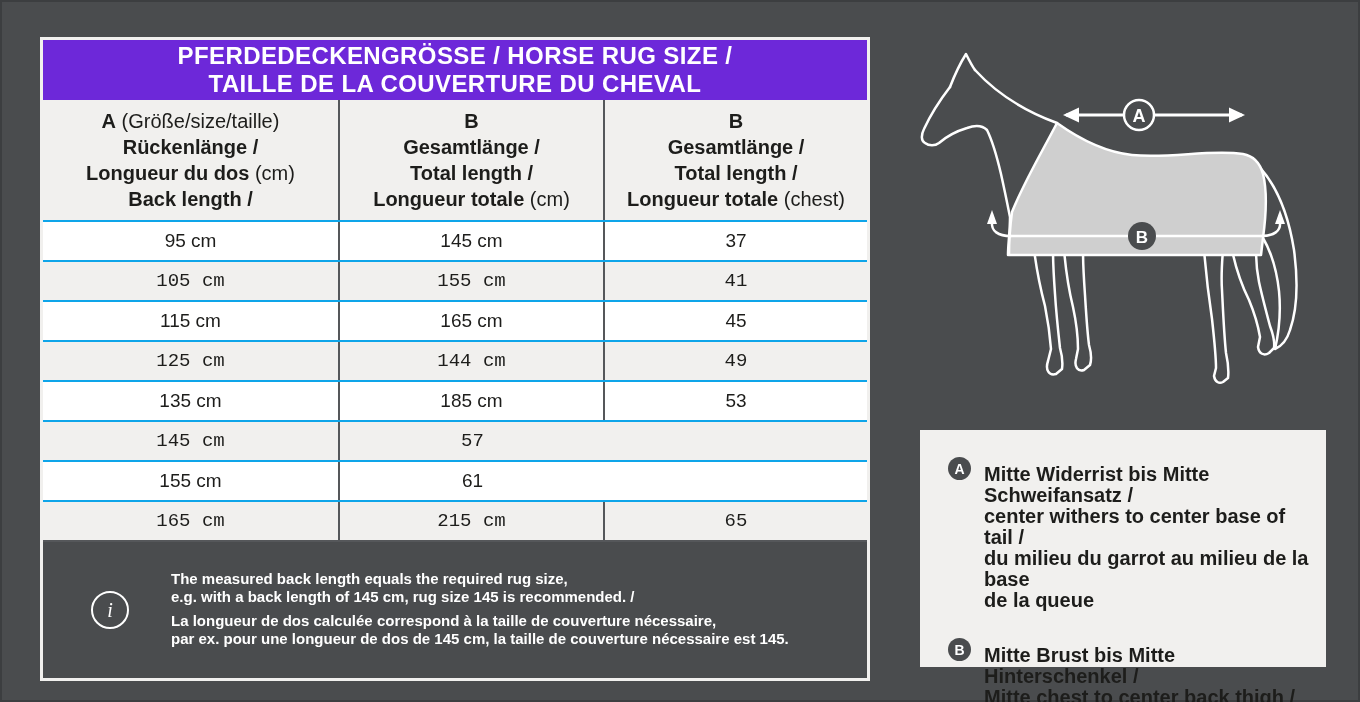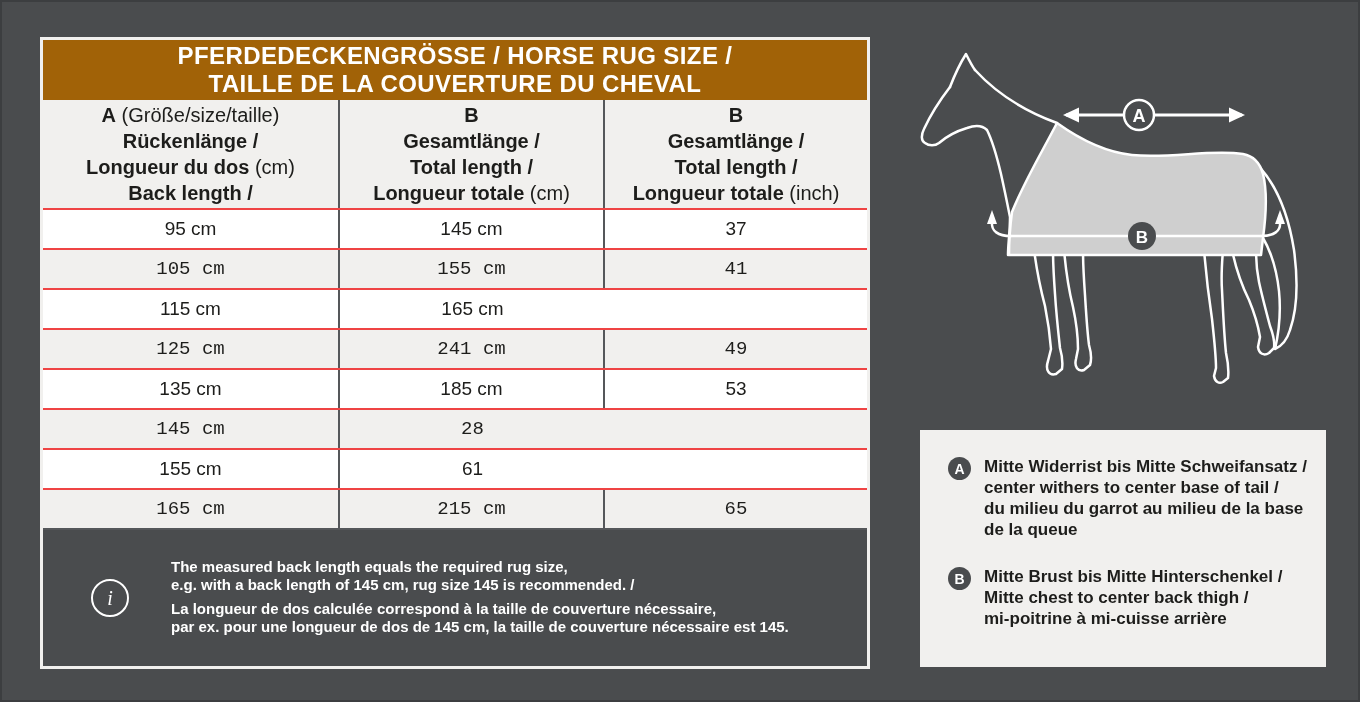--- a/index.html
+++ b/index.html
@@ -8,38 +8,38 @@
     background:#4a4c4e;
     font-family:"Liberation Sans", sans-serif;
     position:relative;overflow:hidden;
     -webkit-font-smoothing:antialiased;
   }
   .page{position:absolute;inset:0;border:2px solid #3c3e40;box-sizing:border-box;}
 
   
   .table-card{
     position:absolute;left:38px;top:35px;width:830px;
-    border:3px solid #f1f0ee;box-sizing:border-box;background:#a16207;
+    border:3px solid #f1f0ee;box-sizing:border-box;background:#6d28d9;
   }
   .title-band{
     height:60px;display:flex;flex-direction:column;justify-content:center;align-items:center;
     color:#ffffff;font-weight:bold;font-size:24px;line-height:28px;letter-spacing:.4px;
     text-align:center;
   }
   .header-row{display:grid;grid-template-columns:297px 265px 1fr;background:#f1f0ee;}
   .header-cell{
     box-sizing:border-box;border-right:2px solid #55575a;
     display:flex;flex-direction:column;justify-content:center;
     text-align:center;color:#1d1d1b;font-size:20px;line-height:26px;
-    padding:8px 4px;height:108px;
+    padding:8px 4px;height:120px;
   }
   .header-cell:last-child{border-right:none;}
   .seg-bold{font-weight:bold;}
   .seg-light{font-weight:normal;}
-  .data-row{display:grid;grid-template-columns:297px 265px 1fr;height:38px;border-top:2px solid #ef4444;background:#ffffff;}
+  .data-row{display:grid;grid-template-columns:297px 265px 1fr;height:38px;border-top:2px solid #0ea5e9;background:#ffffff;}
   .data-row.alt{background:#f1f0ee;font-family:Liberation Mono, monospace;}
   .cell{
     box-sizing:border-box;border-right:2px solid #55575a;
     display:flex;align-items:center;justify-content:center;
     font-size:19px;color:#1d1d1b;font-weight:normal;
   }
   .cell:last-child{border-right:none;}
 
   .note-band{
     background:#4a4c4e;height:138px;box-sizing:border-box;
@@ -61,21 +61,21 @@
   .legend-box{
     position:absolute;left:918px;top:428px;width:406px;height:237px;
     background:#f1f0ee;box-sizing:border-box;padding:26px 10px 0 28px;
   }
   .legend-item{display:flex;margin-bottom:26px;}
   .badge{
     width:23px;height:23px;border-radius:50%;background:#4a4c4e;color:#ffffff;
     font-weight:bold;font-size:14px;display:flex;align-items:center;justify-content:center;
     flex:0 0 23px;margin-right:13px;margin-top:1px;
   }
-  .legend-lines{font-size:17px;line-height:21px;font-weight:bold;color:#1d1d1b;}
+  .legend-lines{font-size:20px;line-height:21px;font-weight:bold;color:#1d1d1b;margin-top:8px;}
 
   
   .horse-figure{position:absolute;left:890px;top:10px;width:470px;height:410px;}
 </style>
 </head>
 <body>
 
 <div class="page">
 
   <div class="table-card">
@@ -93,51 +93,52 @@
         <div class="header-cell">
           <div><span class="seg-bold">B</span></div>
           <div><span class="seg-bold">Gesamtlänge /</span></div>
           <div><span class="seg-bold">Total length /</span></div>
           <div><span class="seg-bold">Longueur totale</span><span class="seg-light"> (cm)</span></div>
         </div>
         <div class="header-cell">
           <div><span class="seg-bold">B</span></div>
           <div><span class="seg-bold">Gesamtlänge /</span></div>
           <div><span class="seg-bold">Total length /</span></div>
-          <div><span class="seg-bold">Longueur totale</span><span class="seg-light"> (inch)</span></div>
+          <div><span class="seg-bold">Longueur totale</span><span class="seg-light"> (chest)</span></div>
         </div>
       </div>
     <div id="body-rows">
         <div class="data-row">
           <div class="cell">95 cm</div>
           <div class="cell">145 cm</div>
           <div class="cell">37</div>
         </div>
         <div class="data-row alt">
           <div class="cell">105 cm</div>
           <div class="cell">155 cm</div>
           <div class="cell">41</div>
         </div>
         <div class="data-row">
           <div class="cell">115 cm</div>
           <div class="cell">165 cm</div>
+          <div class="cell">45</div>
         </div>
         <div class="data-row alt">
           <div class="cell">125 cm</div>
-          <div class="cell">241 cm</div>
+          <div class="cell">144 cm</div>
           <div class="cell">49</div>
         </div>
         <div class="data-row">
           <div class="cell">135 cm</div>
           <div class="cell">185 cm</div>
           <div class="cell">53</div>
         </div>
         <div class="data-row alt">
           <div class="cell">145 cm</div>
-          <div class="cell">28</div>
+          <div class="cell">57</div>
         </div>
         <div class="data-row">
           <div class="cell">155 cm</div>
           <div class="cell">61</div>
         </div>
         <div class="data-row alt">
           <div class="cell">165 cm</div>
           <div class="cell">215 cm</div>
           <div class="cell">65</div>
         </div>

